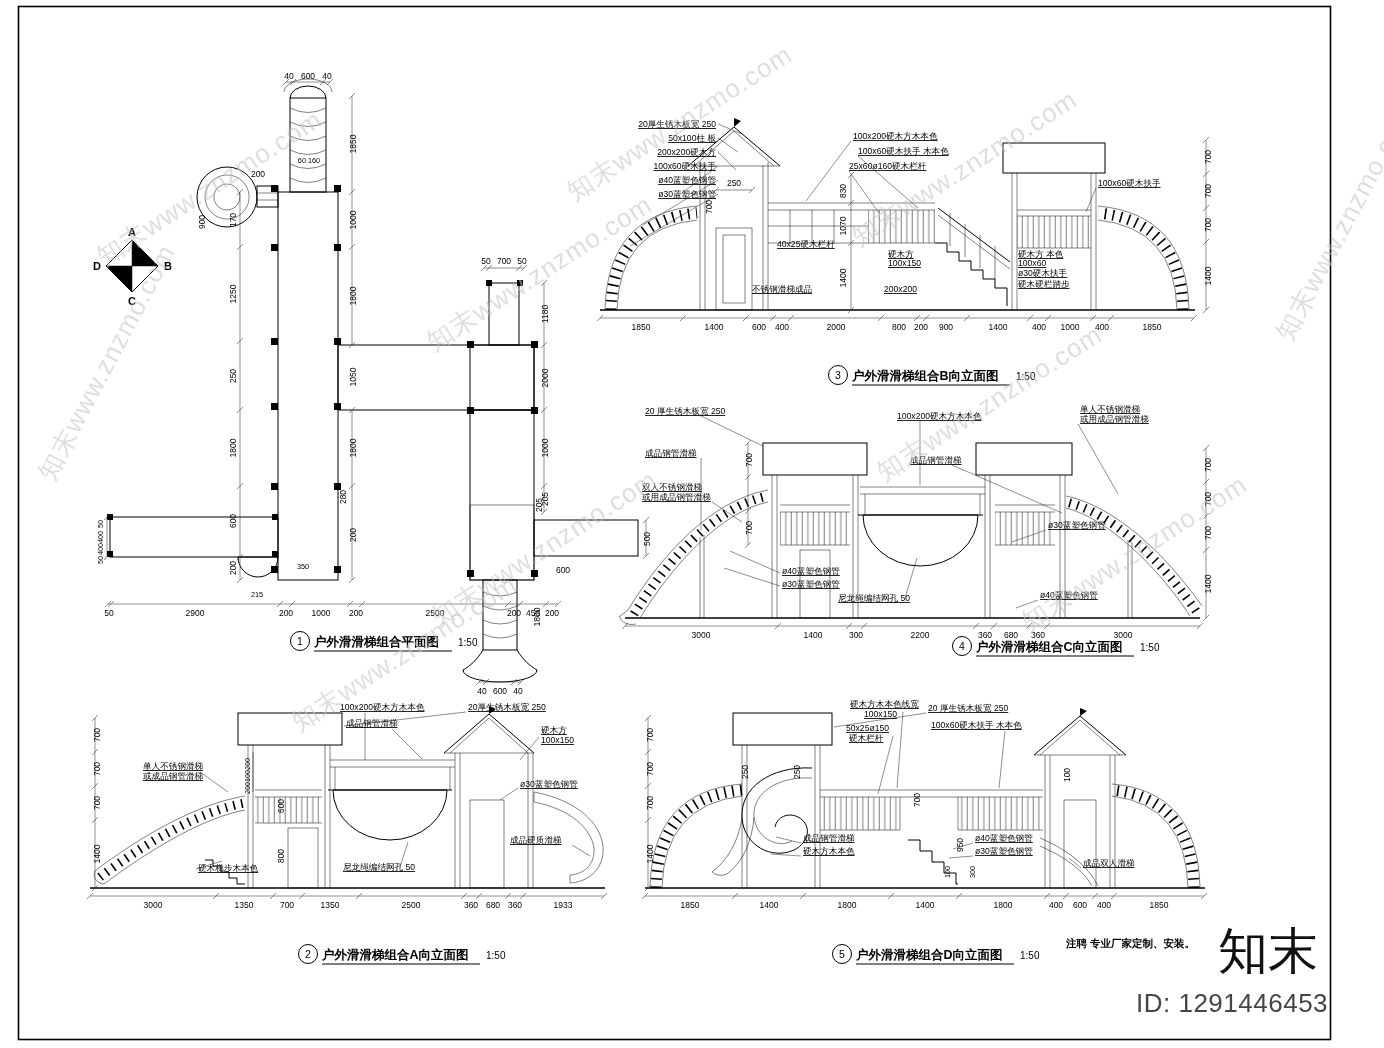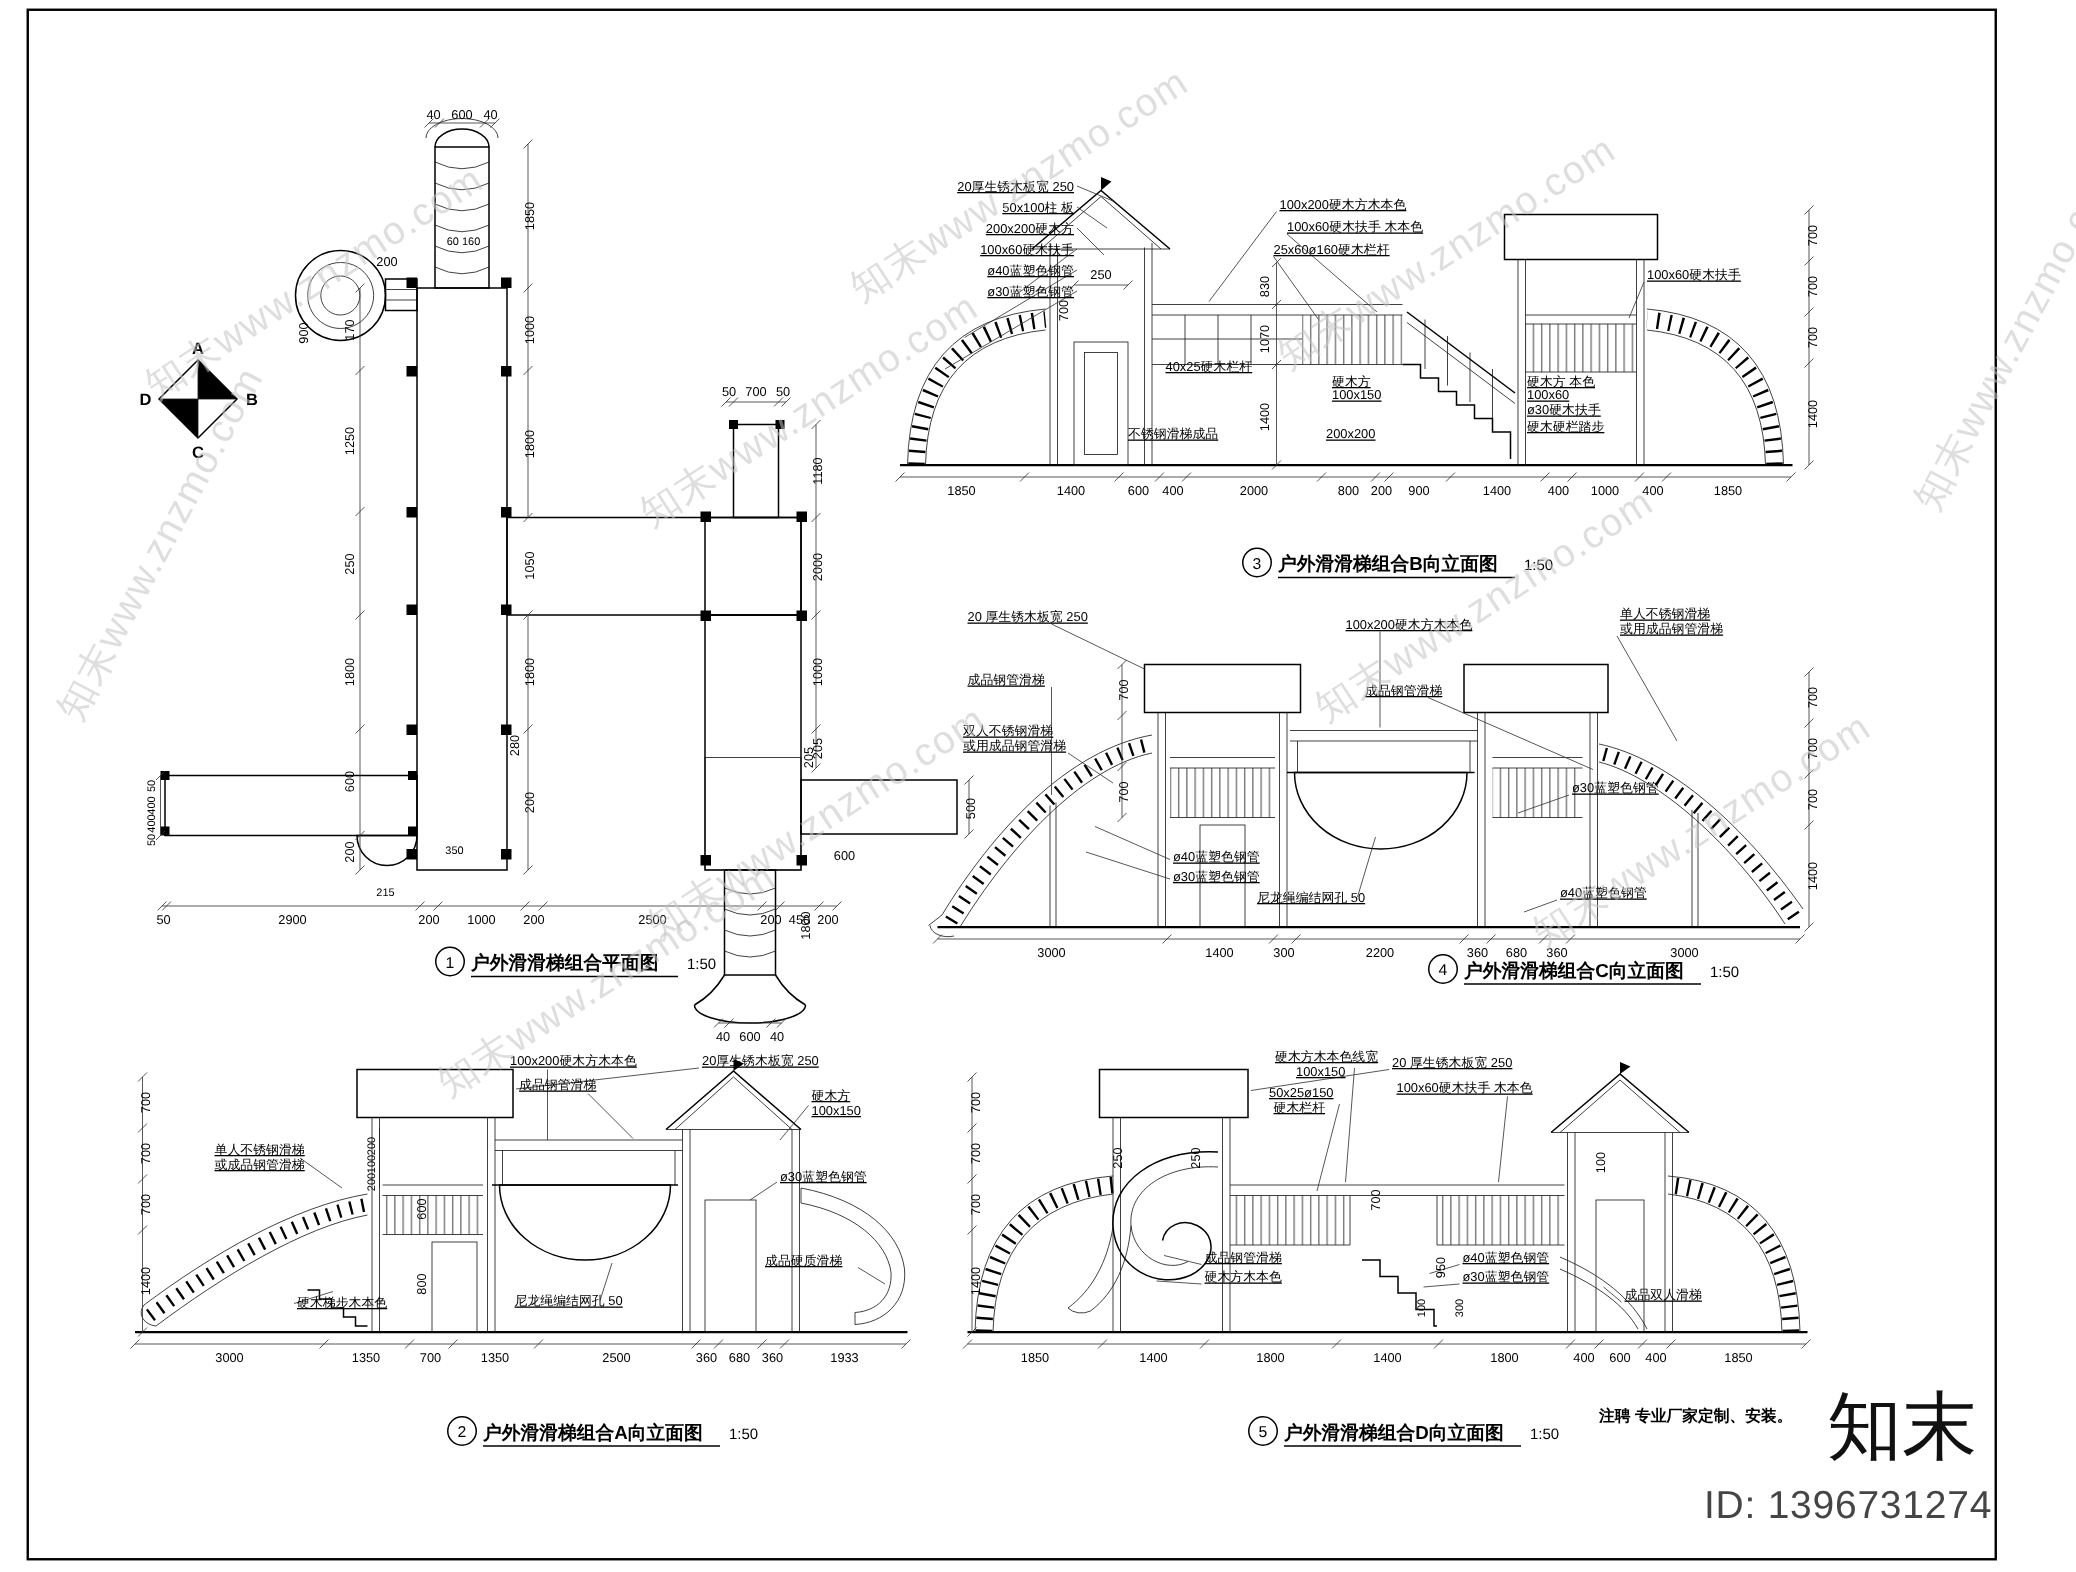--- a/index.html
+++ b/index.html
@@ -422,14 +422,14 @@
   <div class="wm" style="left:845px;top:225px">知末www.znzmo.com</div>
   <div class="wm" style="left:1015px;top:610px">知末www.znzmo.com</div>
   <div class="wm" style="left:285px;top:710px">知末www.znzmo.com</div>
   <div class="wm" style="left:870px;top:460px">知末www.znzmo.com</div>
   <div class="wm" style="left:560px;top:180px">知末www.znzmo.com</div>
   <div class="wm steep" style="left:30px;top:470px">知末www.znzmo.com</div>
   <div class="wm steep" style="left:1268px;top:330px">知末www.znzmo.com</div>
 </div>
 
 <div class="logo">知末</div>
-<div class="idtag">ID: 1396731274</div>
+<div class="idtag">ID: 1291446453</div>
 </div>
 
 </body></html>

